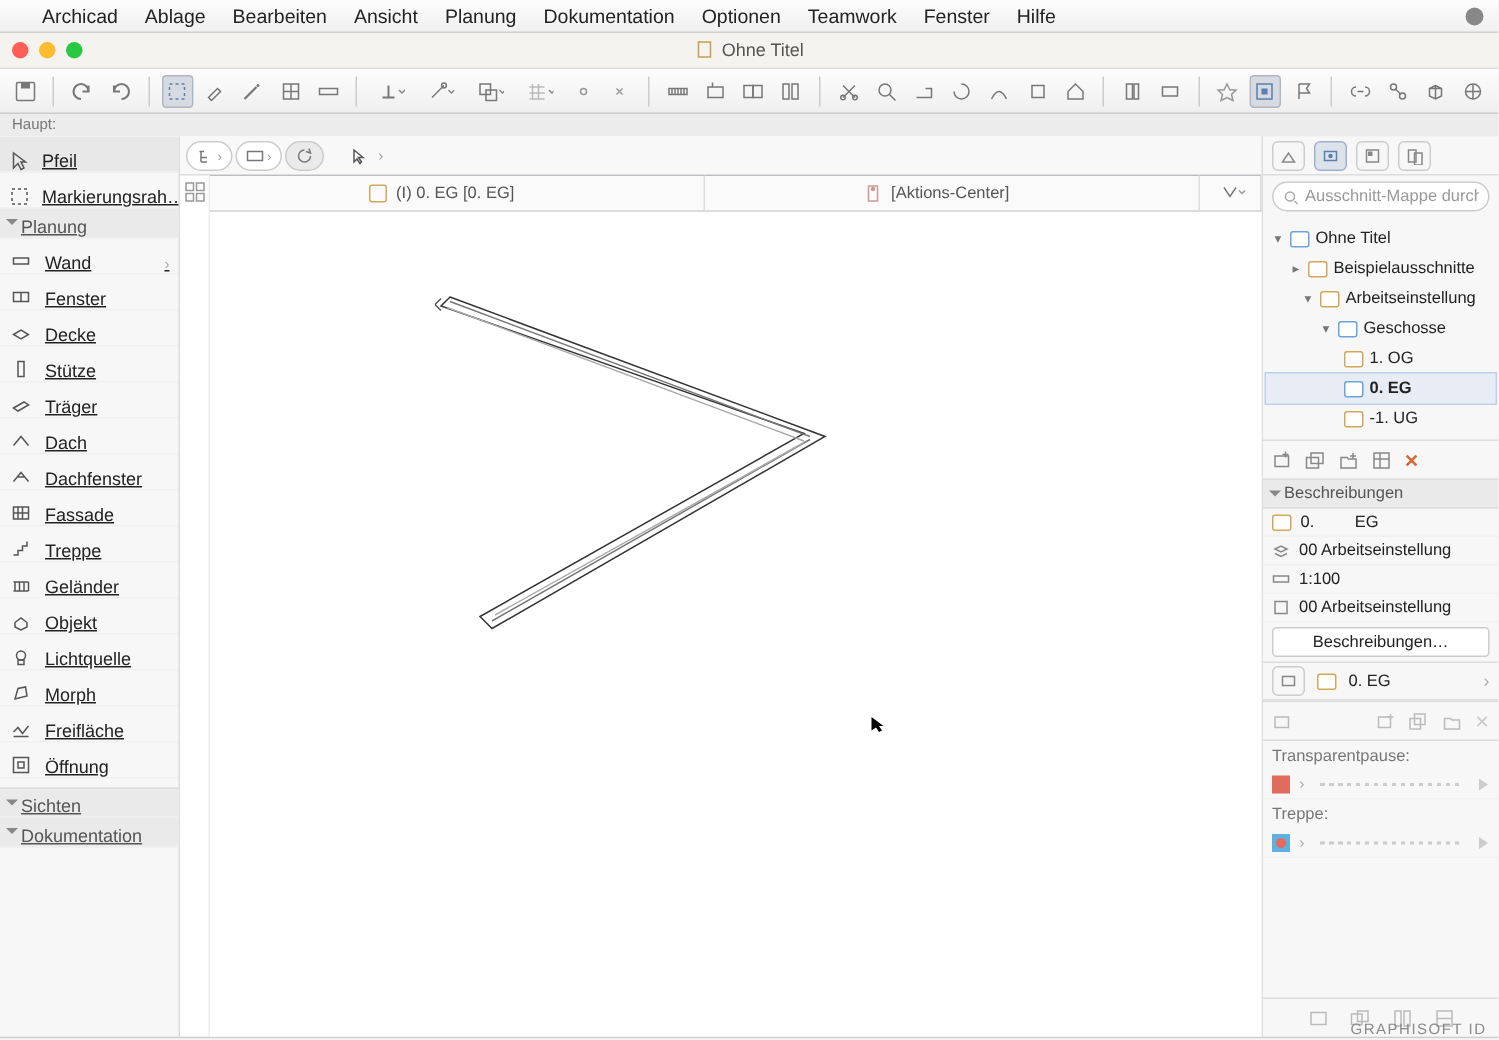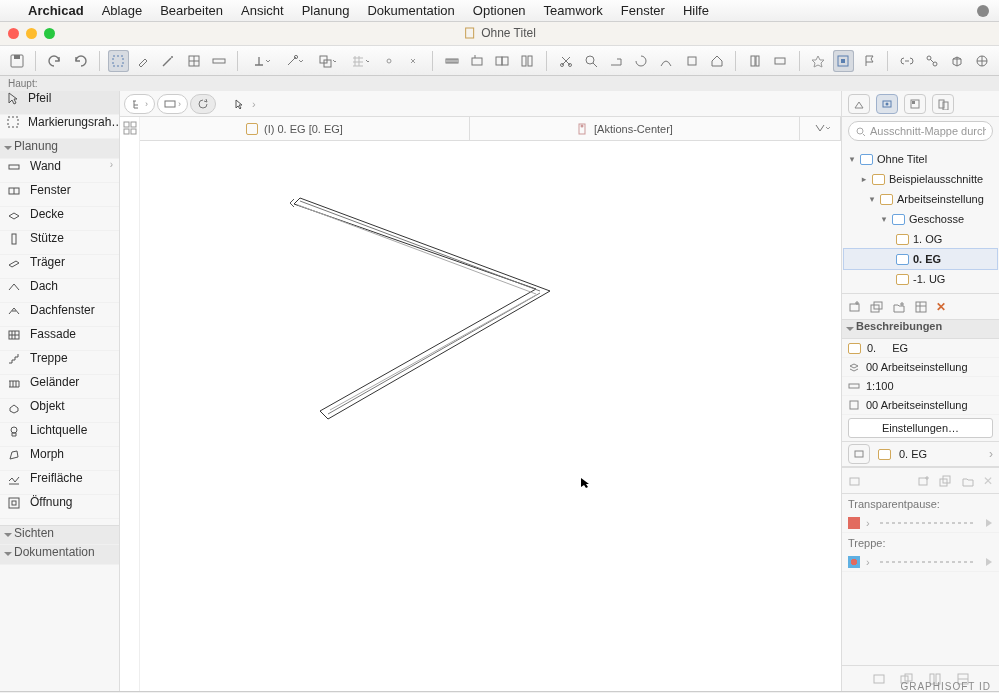--- a/index.html
+++ b/index.html
@@ -3,21 +3,21 @@
 <meta charset="utf-8">
 <style>
   * { box-sizing: border-box; margin: 0; padding: 0; font-family: -apple-system, "Helvetica Neue", Arial, sans-serif; }
   body { width: 999px; height: 693px; background: #ececec; overflow: hidden; font-size: 12px; color: #222; user-select: none; }
   .row { display: flex; align-items: center; }
   .ico { display: inline-flex; width: 16px; height: 16px; align-items: center; justify-content: center; }
 
   
   .menubar { height: 22px; background: linear-gradient(#fdfdfd,#f0f0f0); border-bottom: 1px solid #d0d0d0; padding: 0 10px; gap: 18px; font-size: 13px; }
   .menubar .apple { font-size: 15px; }
-  .menubar .app { font-weight: 700; }
+  .menubar .app { font-weight: 400; }
   .menubar .spacer { flex: 1; }
   .menubar .dot { width: 12px; height: 12px; border-radius: 50%; background: #888; }
 
   
   .titlebar { height: 24px; background: #f5f3ef; position: relative; border-bottom: 1px solid #ddd; }
   .traffic { position: absolute; left: 8px; top: 6px; display: flex; gap: 7px; }
   .traffic span { width: 11px; height: 11px; border-radius: 50%; display: block; }
   .tl-r { background: #ff5f57; } .tl-y { background: #febc2e; } .tl-g { background: #28c840; }
   .titlebar .title { position: absolute; left: 50%; top: 4px; transform: translateX(-50%); font-size: 12px; color: #555; display:flex; gap:6px; align-items:center; }
 
@@ -32,21 +32,21 @@
   
   .body { display: flex; height: 600px; }
 
   
   .ctxbar { height: 26px; border-bottom: 1px solid #ddd; padding: 0 4px; gap: 2px; background:#f8f8f8; }
   .ctx-pill { height: 20px; padding: 0 6px; border: 1px solid #ccc; border-radius: 10px; display: inline-flex; align-items: center; gap: 2px; font-size: 11px; background:#fff; }
   .ctx-active { background: #eaeaea; }
 
   
   .toolbox { width: 120px; background: #f7f7f7; border-right: 1px solid #ddd; overflow: hidden; }
-  .tool-row { height: 24px; display: flex; align-items: flex-start; padding: 0 6px; gap: 8px; font-size: 12px; border-bottom: 1px solid #f0f0f0; }
+  .tool-row { height: 24px; display: flex; align-items: flex-end; padding: 0 6px; gap: 8px; font-size: 12px; border-bottom: 1px solid #f0f0f0; text-decoration: underline; }
   .tool-row.sel { background: #e8e8e8; }
   .tool-head { background: #eaeaea; font-weight: 500; color: #555; height: 20px; padding-left: 14px; position:relative; }
   .tool-head::before { content:""; position:absolute; left:4px; top:7px; border:4px solid transparent; border-top-color:#888; }
   .tool-row .chev { margin-left: auto; color: #aaa; font-size: 10px; }
 
   
   .center { flex: 1; display: flex; flex-direction: column; background:#fff; }
   .tabstrip { height: 24px; border-bottom: 1px solid #ddd; display: flex; background: #0f172a; }
   .tab { padding: 0 30px 0 10px; line-height: 24px; font-size: 11px; color: #555; border-right: 1px solid #ddd; background: #fafafa; display:flex; gap:6px; align-items:center;}
   .tab .licon { width:12px;height:12px;border:1px solid #d1a85a;border-radius:2px;}
@@ -58,21 +58,21 @@
   .r-tabs { height: 26px; border-bottom:1px solid #ddd; display:flex; gap:6px; padding:0 6px; align-items:center;}
   .r-tab { width:22px;height:20px;border:1px solid #ccc;border-radius:4px;display:inline-flex;align-items:center;justify-content:center;}
   .r-tab.active{ background:#dde3eb;border-color:#9fb1cc;}
   .search { margin:4px 6px; height:20px; border:1px solid #ccc; border-radius:10px; display:flex; align-items:center; padding:0 6px; gap:4px; font-size:11px; color:#999; background:#fff;}
   .tree { font-size: 11px; padding: 4px 2px; }
   .tree-row { height: 20px; display:flex; align-items:center; gap:4px; padding-left: 4px; }
   .tree-row.sel { background:#e8edf5; outline:1px solid #bcd0ee; }
   .caret { width:8px;font-size:9px;color:#777; text-align:center;}
   .fico { width:13px;height:11px;border:1px solid #d1a85a;border-radius:2px;background:#fff;}
   .fico.blue{border-color:#6aa3dd;}
-  .panel-head { background:#eaeaea; height:20px; font-size:11px; color:#555; padding-left:14px; display:flex;position:relative; border-top:1px solid #ddd;border-bottom:1px solid #ddd;font-weight:bold;}
+  .panel-head { background:#eaeaea; height:20px; font-size:11px; color:#555; padding-left:14px; display:flex;align-items:center;position:relative; border-top:1px solid #ddd;border-bottom:1px solid #ddd;}
   .panel-head::before{content:"";position:absolute;left:4px;top:7px;border:4px solid transparent;border-top-color:#888;}
   .prop-row{height:19px;display:flex;align-items:center;gap:6px;padding:0 6px;font-size:11px;border-bottom:1px solid #f1f1f1;}
 
   .iconbar{height:26px;border-top:1px solid #ddd;display:flex;align-items:center;gap:8px;padding:0 6px;}
   .x{color:#d36a34;font-weight:bold;}
 
   
   .status { height: 22px; background: #f1f1f1; border-top: 1px solid #ccc; display:flex; align-items:center; gap:6px; padding:0 6px; font-size:11px; color:#555; overflow:hidden;}
 
   .footer-right{position:absolute;right:8px;bottom:1px;font-size:10px;color:#8a8a8a;letter-spacing:1px;}
@@ -659,21 +659,21 @@
         </span>
       <span class="x">✕</span>
     </div>
 
     <div class="panel-head">
         <span>Beschreibungen</span>
       </div>
     <div class="prop-row">
         <span class="fico"></span>
         <span>0.</span>
-        <span style="margin-left:10px;">EG</span>
+        <span style="margin-left:21px;">EG</span>
       </div>
     <div class="prop-row">
         <span>
           <svg width="12" height="12">
             <path d="M2 5 L6 3 L10 5 L6 7 Z M2 8 L6 10 L10 8" fill="none" stroke="#888"></path>
           </svg>
         </span>
         <span style="overflow:hidden;white-space:nowrap;text-overflow:ellipsis;">00 Arbeitseinstellung</span>
       </div>
     <div class="prop-row">
@@ -686,21 +686,21 @@
       </div>
     <div class="prop-row">
         <span>
           <svg width="12" height="12">
             <rect x="2" y="2" width="8" height="8" fill="none" stroke="#888"></rect>
           </svg>
         </span>
         <span style="overflow:hidden;white-space:nowrap;text-overflow:ellipsis;">00 Arbeitseinstellung</span>
       </div>
     <div class="prop-row" style="justify-content:center;background:#fff;border:1px solid #ccc;margin:3px 6px;border-radius:3px;height:20px;">
-        <span>Einstellungen…</span>
+        <span>Beschreibungen…</span>
       </div>
 
     <div class="iconbar" style="border-top:1px solid #ddd;border-bottom:1px solid #ddd;">
       <span class="r-tab">
           <svg width="12" height="12">
             <rect x="2" y="3" width="8" height="6" fill="none" stroke="#888"></rect>
           </svg>
         </span>
       <span class="fico"></span>
       <span style="flex:1;font-size:11px;">0. EG</span>

